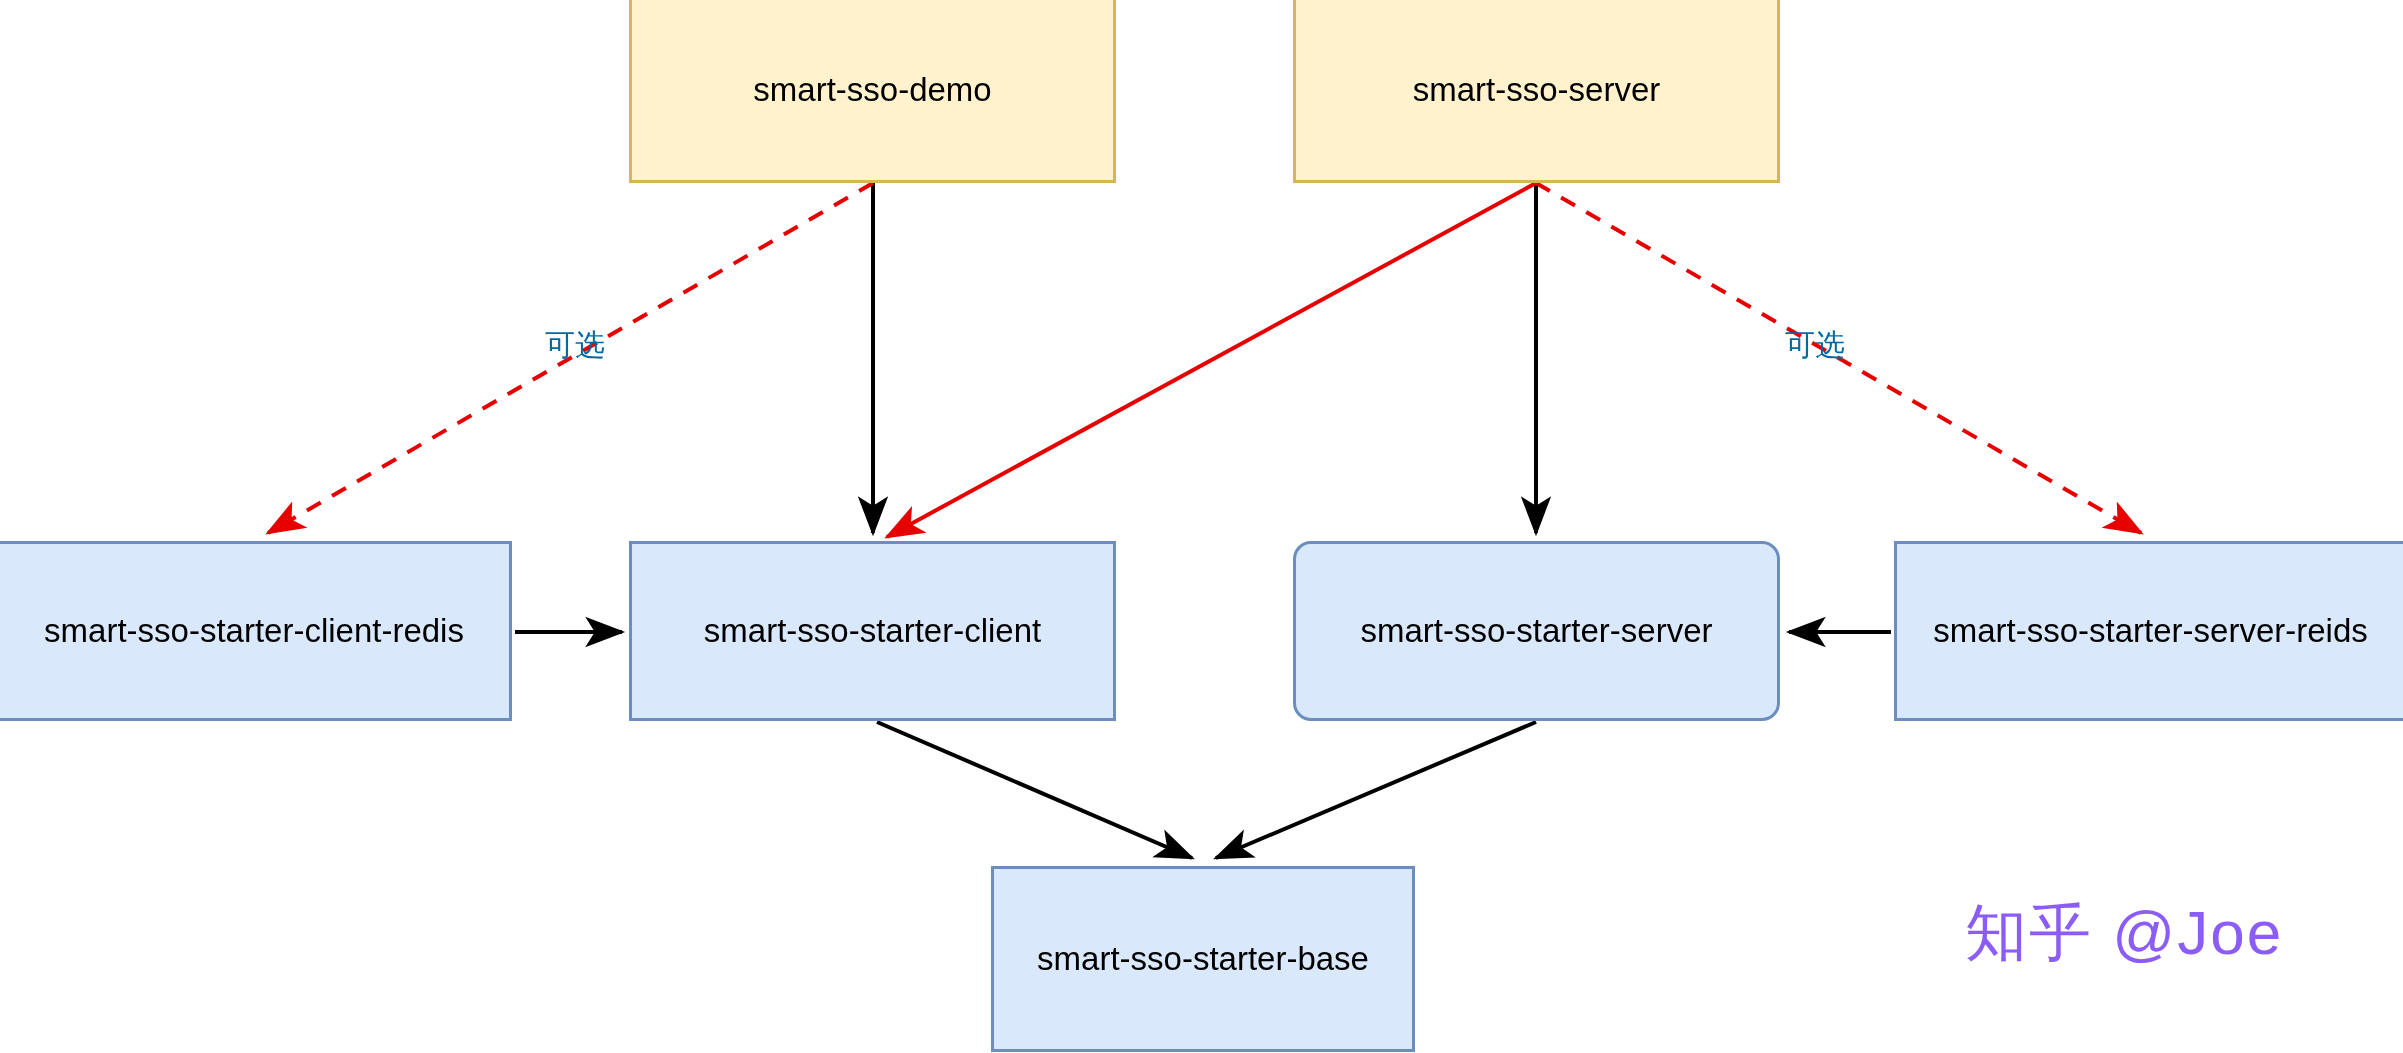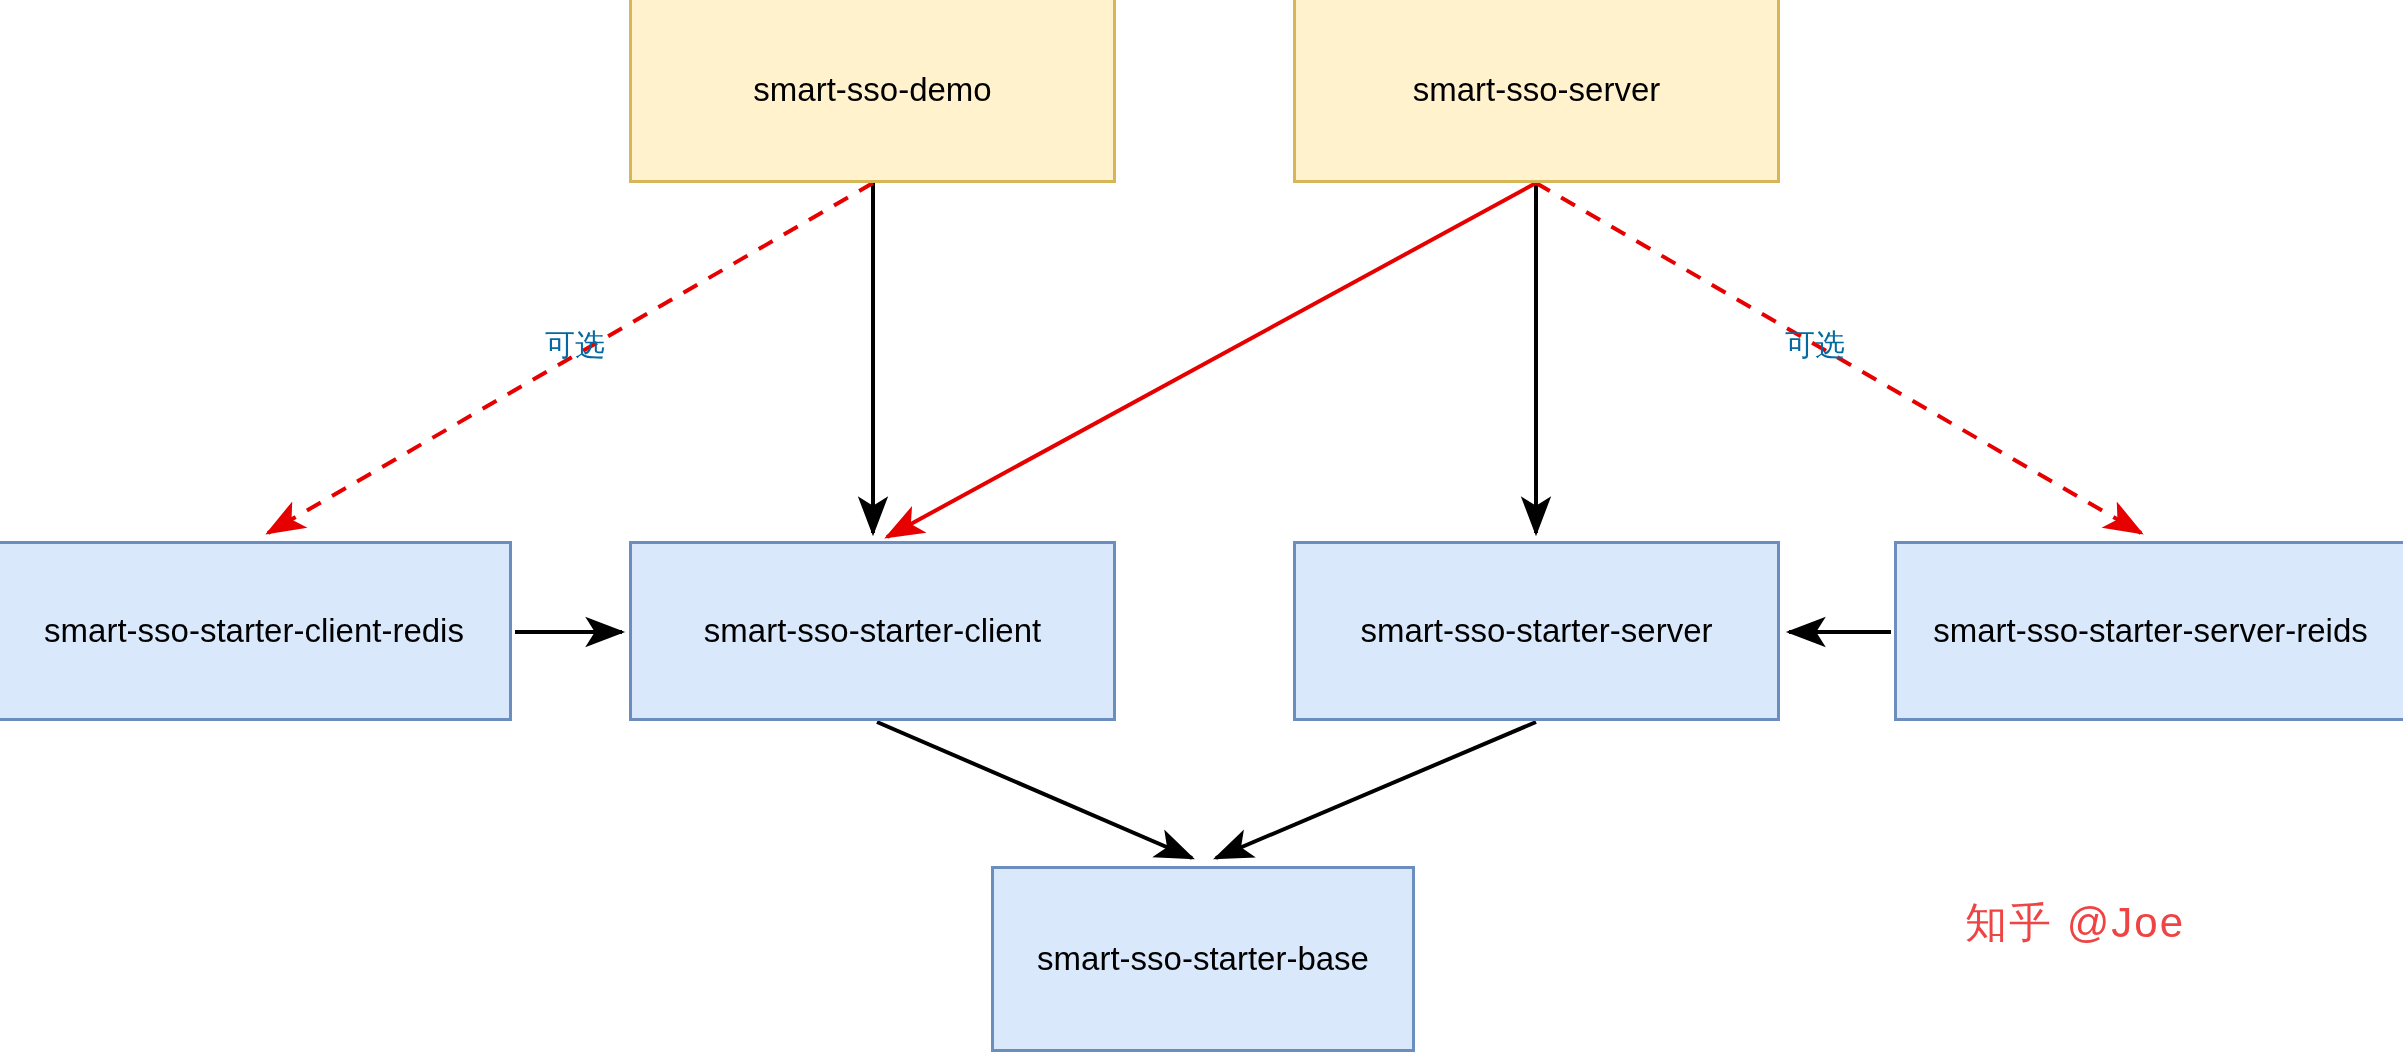--- a/index.html
+++ b/index.html
@@ -55,22 +55,22 @@
   .edge-label {
     position: absolute;
     color: #0369a1;
     font-size: 30px;
     line-height: 1;
     white-space: nowrap;
     font-family: "Liberation Sans", "DejaVu Sans", sans-serif;
   }
   .watermark {
     position: absolute;
-    color: #ef4444;
-    font-size: 42px;
+    color: #8b5cf6;
+    font-size: 62px;
     white-space: nowrap;
     line-height: 1;
     letter-spacing: 2px;
     font-family: "Liberation Sans", "DejaVu Sans", sans-serif;
     user-select: none;
   }
 </style>
 </head>
 <body>
 
@@ -104,21 +104,21 @@
       </div>
       <div class="node yellow" style="left: 1293px; top: -4px; width: 487px; height: 187px;">
         <span class="line">smart-sso-server</span>
       </div>
       <div class="node blue" style="left: -4px; top: 541px; width: 516px; height: 180px;">
         <span class="line">smart-sso-starter-client-redis</span>
       </div>
       <div class="node blue" style="left: 629px; top: 541px; width: 487px; height: 180px;">
         <span class="line">smart-sso-starter-client</span>
       </div>
-      <div class="node blue" style="left: 1293px; top: 541px; width: 487px; height: 180px;">
+      <div class="node blue" style="left: 1293px; top: 541px; width: 487px; height: 180px; border-radius: 18px;">
         <span class="line">smart-sso-starter-server</span>
       </div>
       <div class="node blue" style="left: 1894px; top: 541px; width: 513px; height: 180px;">
         <span class="line">smart-sso-starter-server-reids</span>
       </div>
       <div class="node blue" style="left: 991px; top: 866px; width: 424px; height: 186px;">
         <span class="line">smart-sso-starter-base</span>
       </div>
     </div>
 

